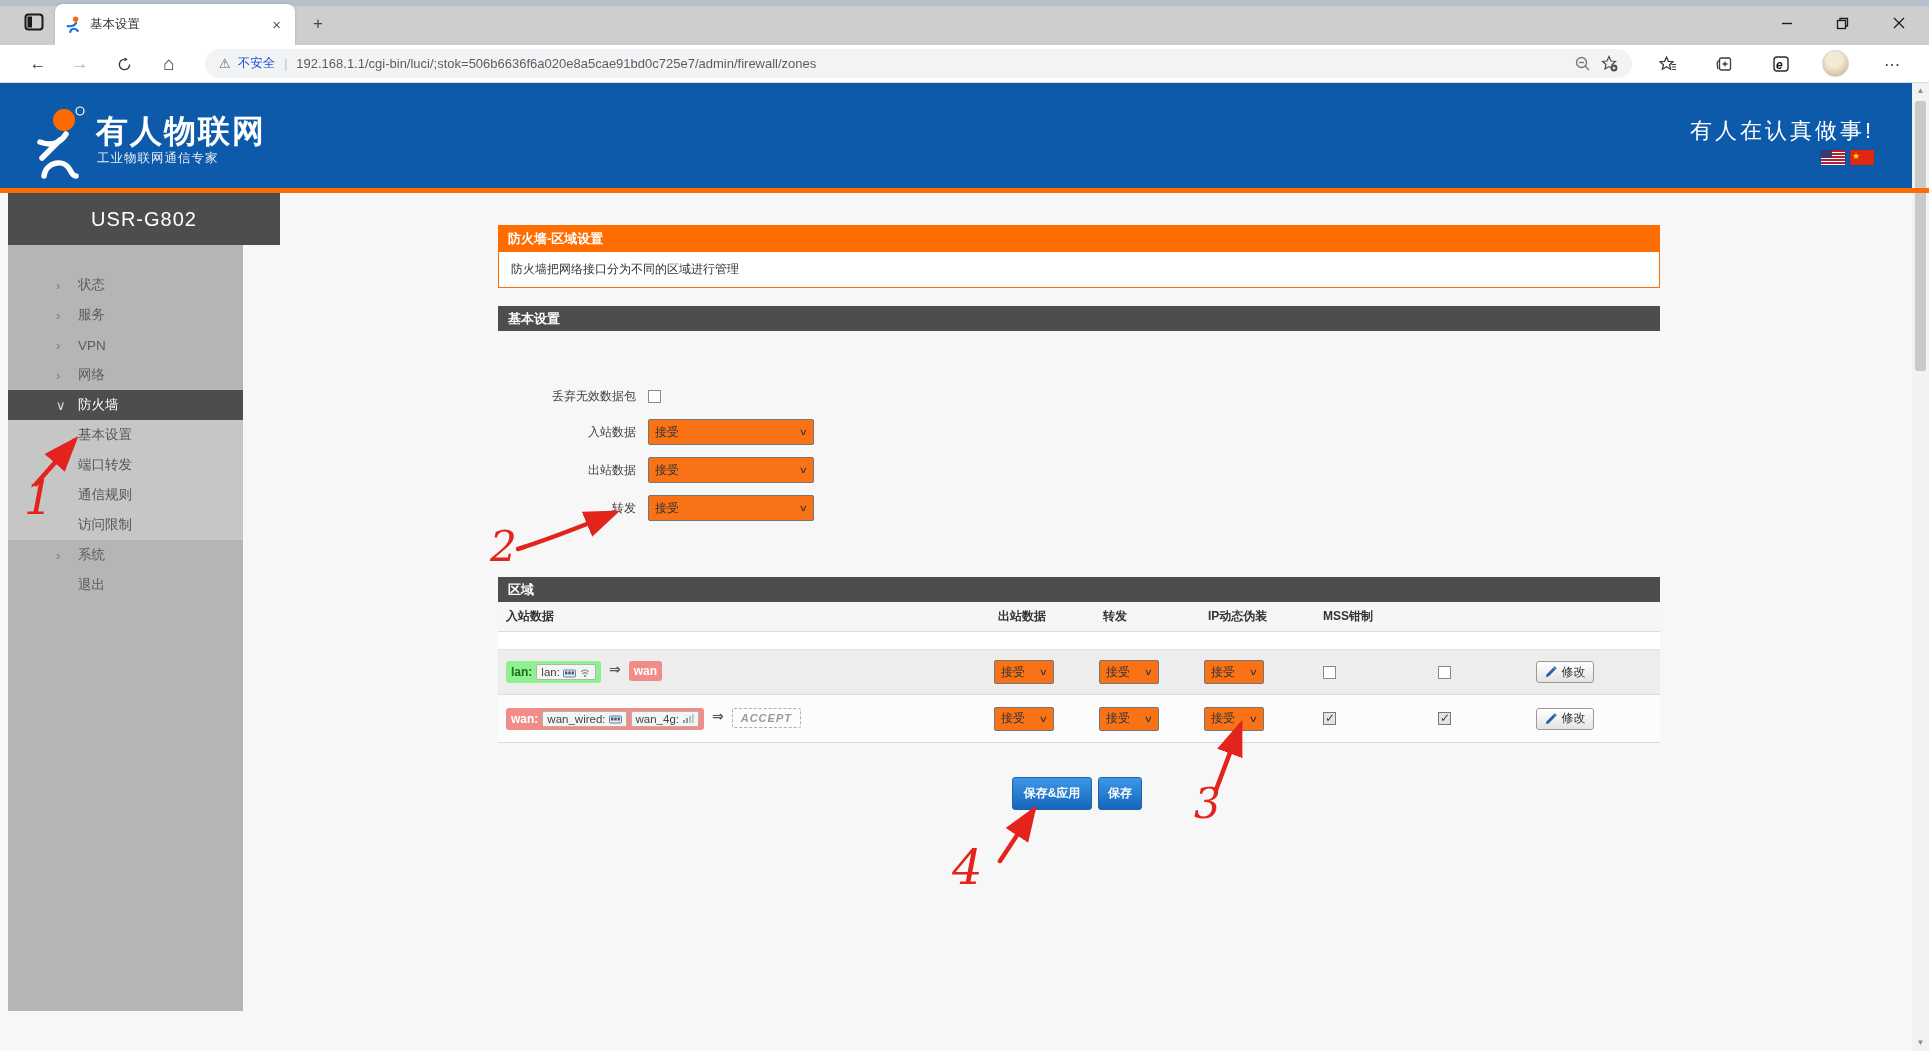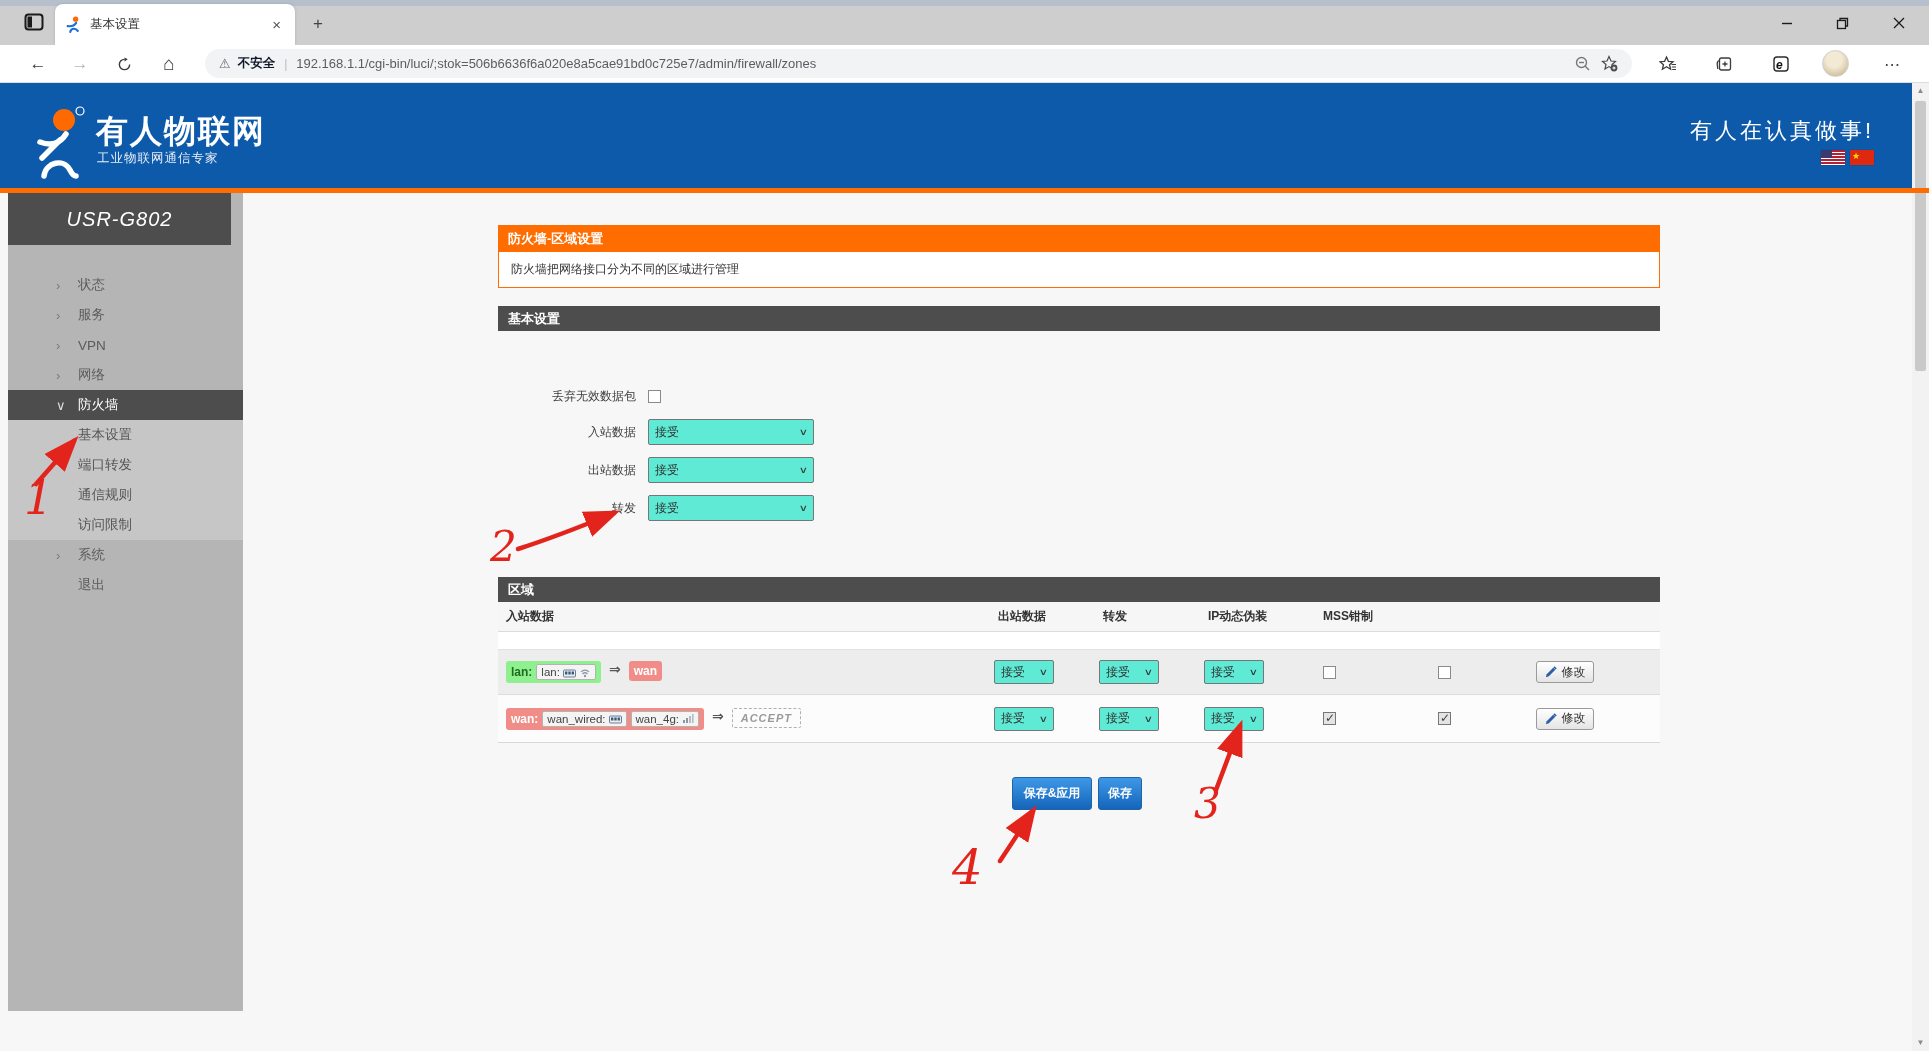--- a/index.html
+++ b/index.html
@@ -17,21 +17,21 @@
   .tab .fav { width:17px; height:17px; margin-right:8px; flex:0 0 auto; }
   .tab-title { font-size:12.5px; color:#333; flex:1 1 auto; white-space:nowrap; overflow:hidden; }
   .tab-close { font-size:15px; color:#555; padding:0 4px; cursor:pointer; }
   .new-tab { left:306px; top:13px; font-size:17px; color:#444; width:24px; height:24px; text-align:center; line-height:22px; cursor:pointer; }
   .win-btn { top:6px; width:46px; height:34px; display:flex; align-items:center; justify-content:center; cursor:pointer; }
   .toolbar { left:0; top:45px; width:1929px; height:38px; background:#fff; border-bottom:1px solid #ddd; }
   .nav-ic { top:51px; width:28px; height:26px; display:flex; align-items:center; justify-content:center; font-size:17px; color:#3c3c3c; cursor:pointer; }
   .nav-ic.disabled { color:#b5b5b5; }
   .addr { left:205px; top:49px; width:1427px; height:29px; background:#f1f3f4; border-radius:15px; display:flex; align-items:center; padding:0 10px 0 14px; cursor:text; }
   .addr .warn { color:#5f6368; font-size:13px; margin-right:7px; font-family:"DejaVu Sans",sans-serif; }
-  .addr .sec { color:#0f172a; font-size:12.5px;font-weight:bold; }
+  .addr .sec { color:#1d4ed8; font-size:12.5px; }
   .addr .bar { color:#b9bcbe; margin:0 9px; font-size:12px; }
   .addr .url { color:#5b5e61; font-size:13px; flex:1 1 auto; white-space:nowrap; overflow:hidden; }
   .addr-ic { width:26px; height:26px; display:flex; align-items:center; justify-content:center; cursor:pointer; flex:0 0 auto; }
   .tool-ic { top:51px; width:28px; height:26px; display:flex; align-items:center; justify-content:center; cursor:pointer; }
   .avatar { top:50px; width:27px; height:27px; border-radius:50%; background:radial-gradient(circle at 45% 35%, #f3ead6 0 35%, #d9c8a8 70%, #b7a180 100%); border:1px solid #d0d0d0; cursor:pointer; }
   .more { font-size:16px; color:#444; }
 
   
   .scrollbar { left:1912px; top:83px; width:17px; height:968px; background:#f2f2f2; }
   .scroll-arrow { left:0; width:17px; height:16px; color:#8b8b8b; font-size:8px; text-align:center; line-height:16px; cursor:pointer; }
@@ -45,41 +45,41 @@
   .slogan { left:1500px; top:116px; width:374px; text-align:right; color:#fff; font-size:22px; letter-spacing:3px; }
   .flags { left:1500px; top:150px; width:374px; display:flex; justify-content:flex-end; gap:5px; }
   .flag { width:24px; height:15px; position:relative; cursor:pointer; box-shadow:0 0 1px rgba(0,0,0,.4); }
   .flag-us { background:repeating-linear-gradient(#b22234 0 2px,#fff 2px 3px); }
   .flag-us::after { content:""; position:absolute; left:0; top:0; width:11px; height:8px; background:#3c3b6e; }
   .flag-cn { background:#de2910; color:#ffde00; font-size:9px; line-height:13px; padding-left:2px; }
   .orange-line { left:0; top:188px; width:1929px; height:5px; background:#ff6c00; }
 
   
   .sidebar { left:8px; top:193px; width:235px; height:818px; background:#b5b5b5; }
-  .device { left:8px; top:193px; width:223px; height:52px; background:#4d4d4d; color:#fff; font-size:20px; display:flex; align-items:center; justify-content:center; letter-spacing:1px;font-style:italic; }
+  .device { left:8px; top:193px; width:272px; height:52px; background:#4d4d4d; color:#fff; font-size:20px; display:flex; align-items:center; justify-content:center; letter-spacing:1px; }
   .menu { left:8px; top:270px; width:235px; }
   .m-item { height:30px; display:flex; align-items:center; font-size:13.5px; color:#5c5c5c; cursor:pointer; }
   .m-item .chev { width:20px; margin-left:48px; color:#7a7a7a; font-size:13px; }
   .m-item .lbl { margin-left:2px; }
   .m-item.active { background:#4d4d4d; color:#fff; }
   .m-item.active .chev { color:#ddd; }
   .m-item.sub { background:#c6c6c6; color:#555; }
   .m-item.sub .lbl { margin-left:70px; }
   .m-item.plain .lbl { margin-left:70px; }
 
   
   .pg-title-bar { left:498px; top:225px; width:1162px; height:27px; background:#ff6c00; color:#fff; font-size:13px; font-weight:bold; display:flex; align-items:center; padding-left:10px; }
   .pg-desc { left:498px; top:252px; width:1162px; height:36px; background:#fff; border:1px solid #ff6c00; border-top:none; color:#333; font-size:12px; display:flex; align-items:center; padding-left:12px; }
   .sec-bar { left:498px; width:1162px; height:25px; background:#4d4d4d; color:#fff; font-size:13px; font-weight:bold; display:flex; align-items:center; padding-left:10px; }
   .form-row { left:498px; width:700px; height:26px; display:flex; align-items:center; }
   .form-row .flabel { width:150px; text-align:right; font-size:12px; color:#404040; padding-right:12px; }
   .checkbox { width:13px; height:13px; border:1px solid #8a8a8a; background:#fff; position:relative; cursor:pointer; flex:0 0 auto; }
   .checkbox.checked { background:#e4e4e4; border-color:#777; }
   .checkbox.checked::after { content:"✓"; position:absolute; left:1px; top:-2px; font-size:12px; color:#3c3c3c; font-weight:bold; }
-  .sel { height:26px; background:#5eead4; border:1px solid #767676; border-radius:2px; display:flex; align-items:center; font-size:12px; color:#333; padding:0 6px; cursor:pointer; justify-content:space-between; }
+  .sel { height:26px; background:#f97316; border:1px solid #767676; border-radius:2px; display:flex; align-items:center; font-size:12px; color:#333; padding:0 6px; cursor:pointer; justify-content:space-between; }
   .sel .chev { font-size:9px; color:#333; margin-left:8px; transform:scaleX(1.4); }
   .sel.wide { width:166px; }
   .sel.small { width:60px; height:24px; }
 
   
   .ztable { left:498px; top:602px; width:1162px; background:#fff; border-bottom:1px solid #d9d9d9; }
   .zrow { display:grid; grid-template-columns:492px 105px 105px 115px 115px 102px 128px; align-items:center; }
   .zhead { height:30px; background:#f6f6f6; border-bottom:1px solid #dcdcdc; font-size:12px; font-weight:bold; color:#333; }
   .zhead > div { padding-left:8px; }
   .zspacer { height:18px; background:#fff; border-bottom:1px solid #e3e3e3; }

